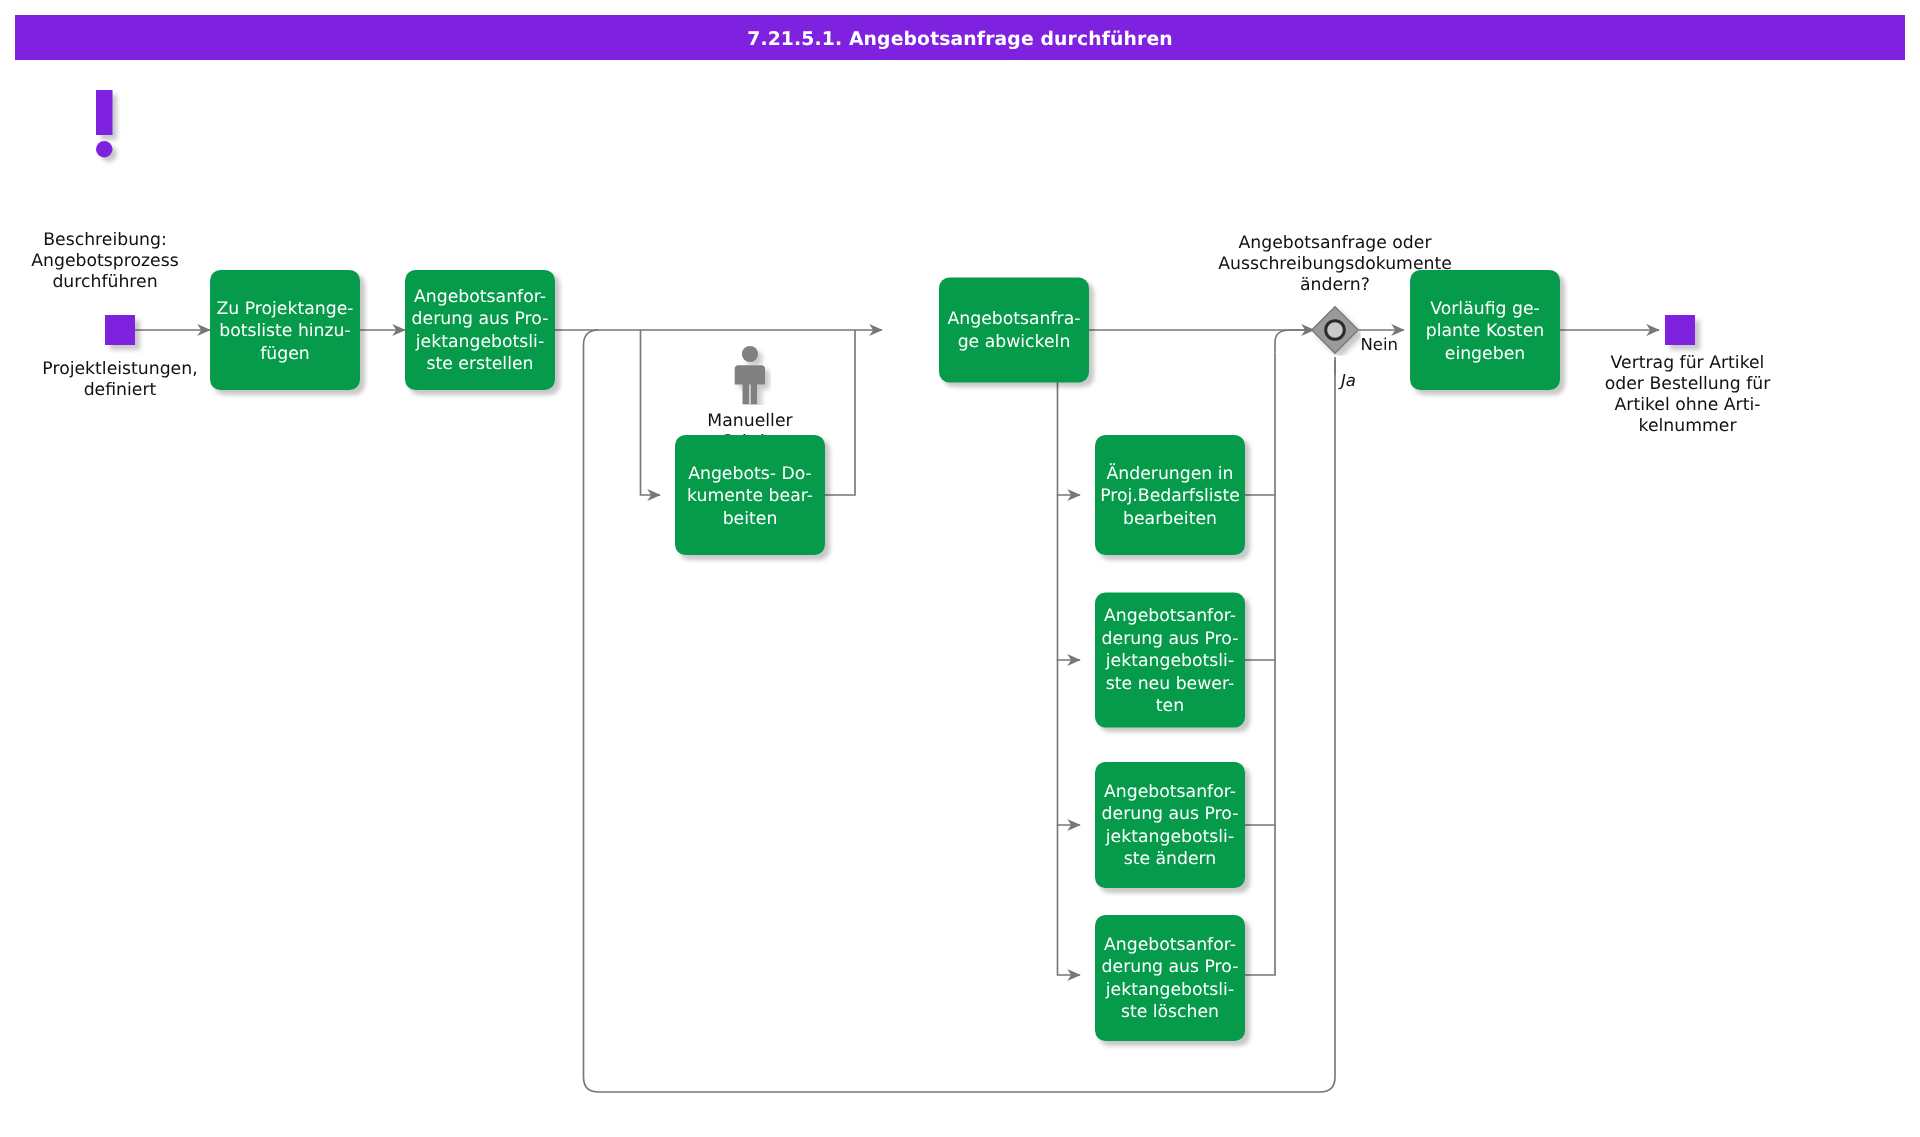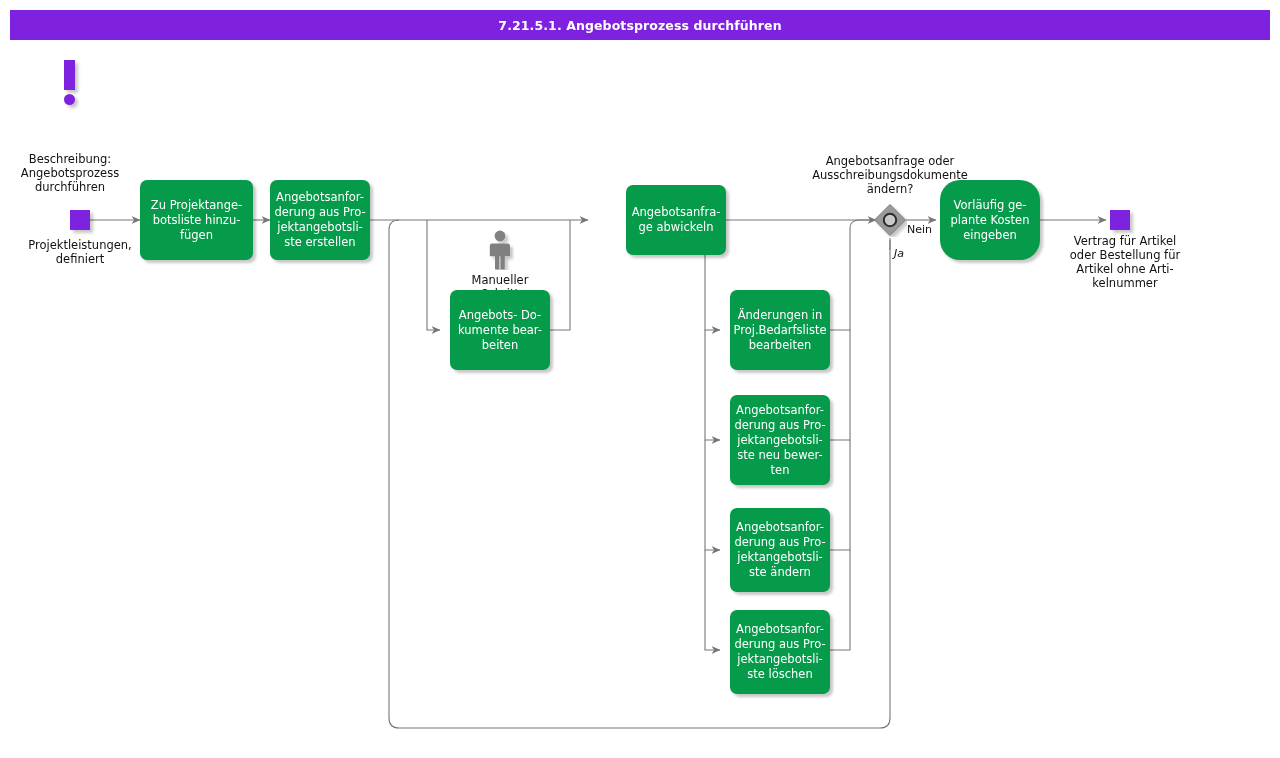--- a/index.html
+++ b/index.html
@@ -71,21 +71,21 @@
 
   
   .diamond{position:absolute;width:34px;height:34px;}
 </style>
 </head>
 <body>
 
 <div id="canvas">
 
   <div class="titlebar">
-    <span>7.21.5.1. Angebotsprozess durchführen</span>
+    <span>7.21.5.1. Angebotsanfrage durchführen</span>
   </div>
 
   <svg id="wires" viewBox="0 0 1280 758" xmlns="http://www.w3.org/2000/svg">
     <defs>
       <marker id="arw" markerWidth="9" markerHeight="8" refX="8.5" refY="4" orient="auto" markerUnits="userSpaceOnUse">
         <path d="M0,0 L9,4 L0,8 L2.6,4 Z" fill="#777777"></path>
       </marker>
       <filter id="softshadow" x="-40%" y="-40%" width="200%" height="200%">
         <feDropShadow dx="3" dy="3" stdDeviation="1.6" flood-color="#000000" flood-opacity=".22"></feDropShadow>
       </filter>
@@ -129,21 +129,21 @@
   <div class="bang-stem" style="left:64px;top:60px;"></div>
   <div class="bang-dot" style="left:64px;top:94px;"></div>
   <div class="dlabel" style="left:0px;top:104px;width:140px;margin-top:48px;">Beschreibung:
 Angebotsprozess
 durchführen</div>
 
   <div class="evt" style="left:70px;top:210px;"></div>
   <div class="evt-label" style="left:10px;top:238px;width:140px;">Projektleistungen,
 definiert</div>
 
-  <div class="node" style="left:140px;top:180px;width:113px;height:80px;">
+  <div class="node" style="left:140px;top:180px;width:100px;height:80px;">
     <span>Zu Projektange-
 botsliste hinzu-
 fügen</span>
   </div>
 
   <div class="node" style="left:270px;top:180px;width:100px;height:80px;">
     <span>Angebotsanfor-
 derung aus Pro-
 jektangebotsli-
 ste erstellen</span>
@@ -204,21 +204,21 @@
   <svg class="diamond" style="left:873px;top:203px;" viewBox="0 0 34 34" xmlns="http://www.w3.org/2000/svg">
     <g filter="url(#softshadow)">
       <path d="M17,1.5 L32.5,17 L17,32.5 L1.5,17 Z" fill="#9a9a9a" stroke="#7a7a7a" stroke-width="1"></path>
       <circle cx="17" cy="17" r="6.2" fill="#c9c9c9" stroke="#2b2b2b" stroke-width="2"></circle>
     </g>
   </svg>
 
   <div class="edge-label" style="left:907px;top:223px;">Nein</div>
   <div class="edge-label" style="left:894px;top:247px;font-style:italic;">Ja</div>
 
-  <div class="node" style="left:940px;top:180px;width:100px;height:80px;border-radius:20px;">
+  <div class="node" style="left:940px;top:180px;width:100px;height:80px;">
     <span>Vorläufig ge-
 plante Kosten
 eingeben</span>
   </div>
 
   <div class="evt" style="left:1110px;top:210px;"></div>
   <div class="evt-label" style="left:1050px;top:234px;width:150px;">Vertrag für Artikel
 oder Bestellung für
 Artikel ohne Arti-
 kelnummer</div>

